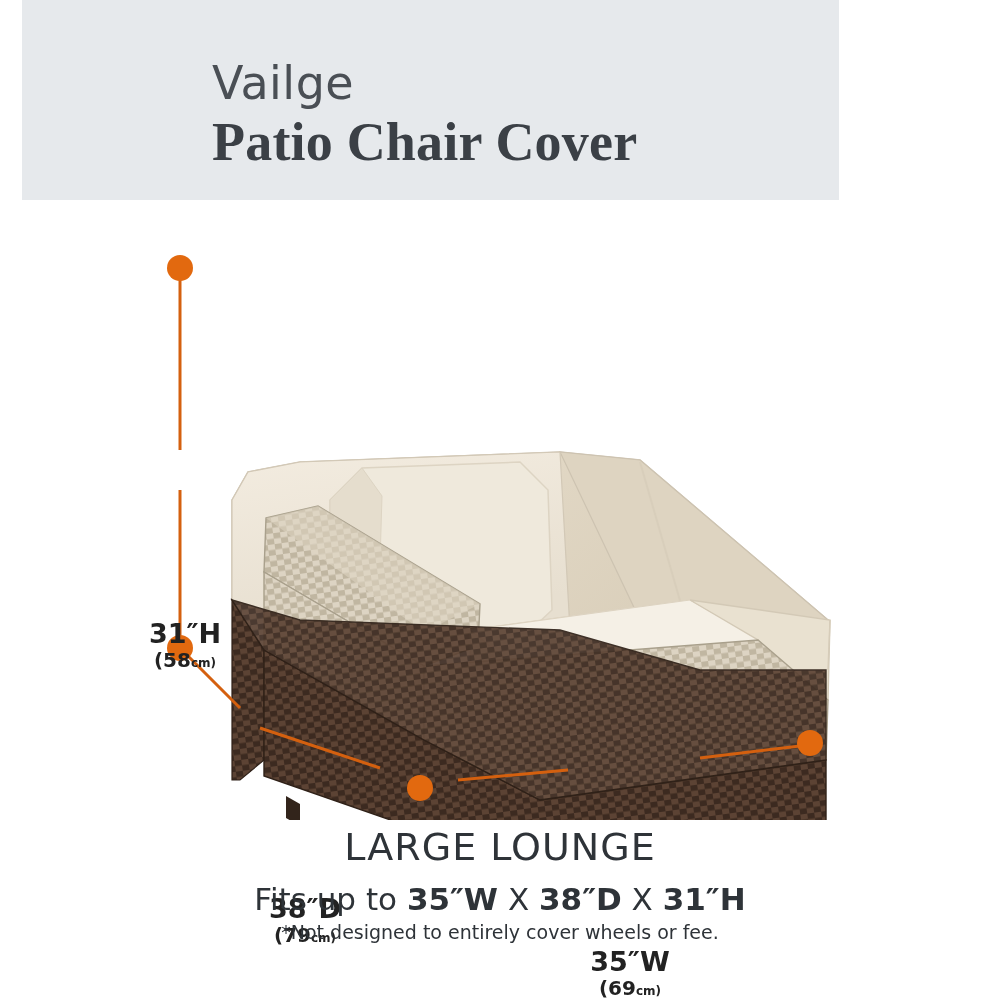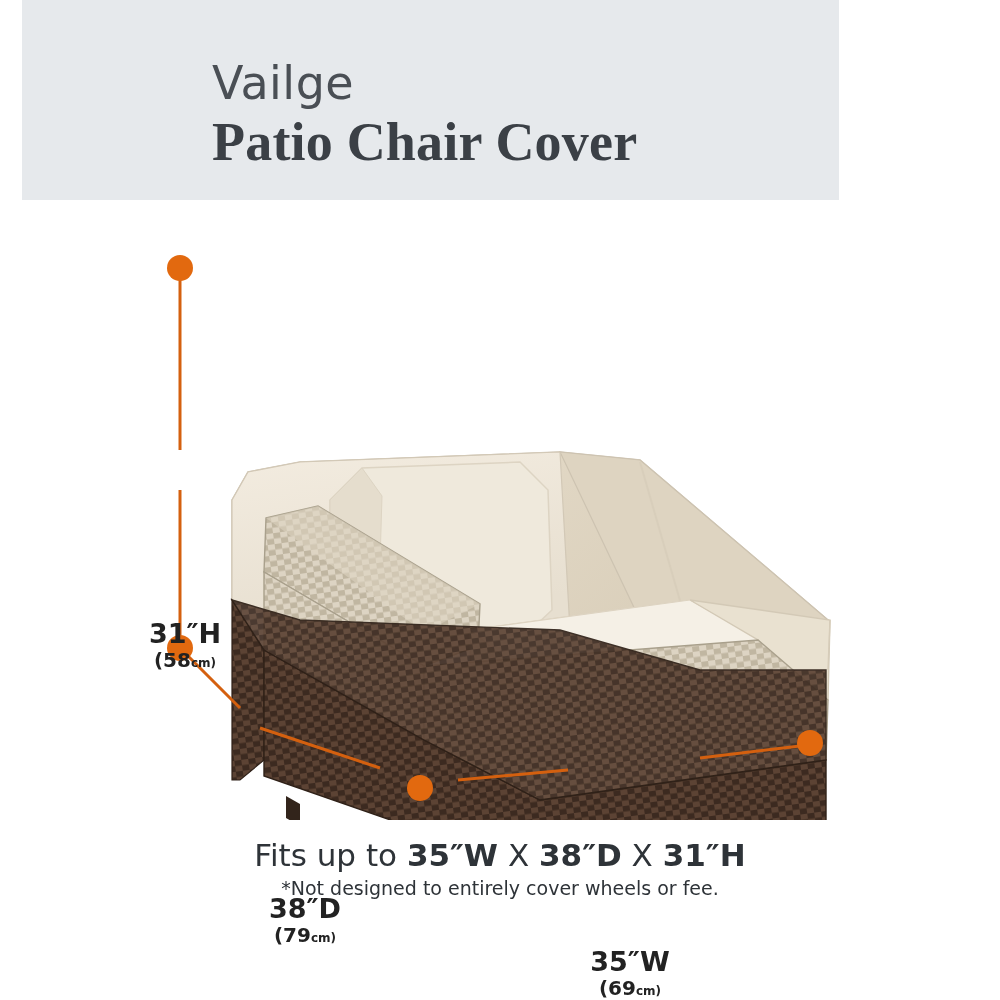--- a/index.html
+++ b/index.html
@@ -243,17 +243,18 @@
   
   <div class="dim-label dim-w">
     <div class="dim-main">35″W</div>
     <div class="dim-sub">
       <span>(69</span><span class="unit">cm)</span>
     </div>
   </div>
 </div>
 
 <div class="footer">
+  <div class="footer-title">LARGE LOUNGE</div>
   <div class="footer-fits">
     <span>Fits  up  to </span><span class="b">35″W</span><span> X </span><span class="b">38″D</span><span> X </span><span class="b">31″H</span>
   </div>
   <div class="footer-note">*Not designed to entirely cover wheels or fee.</div>
 </div>
 
 </body></html>

